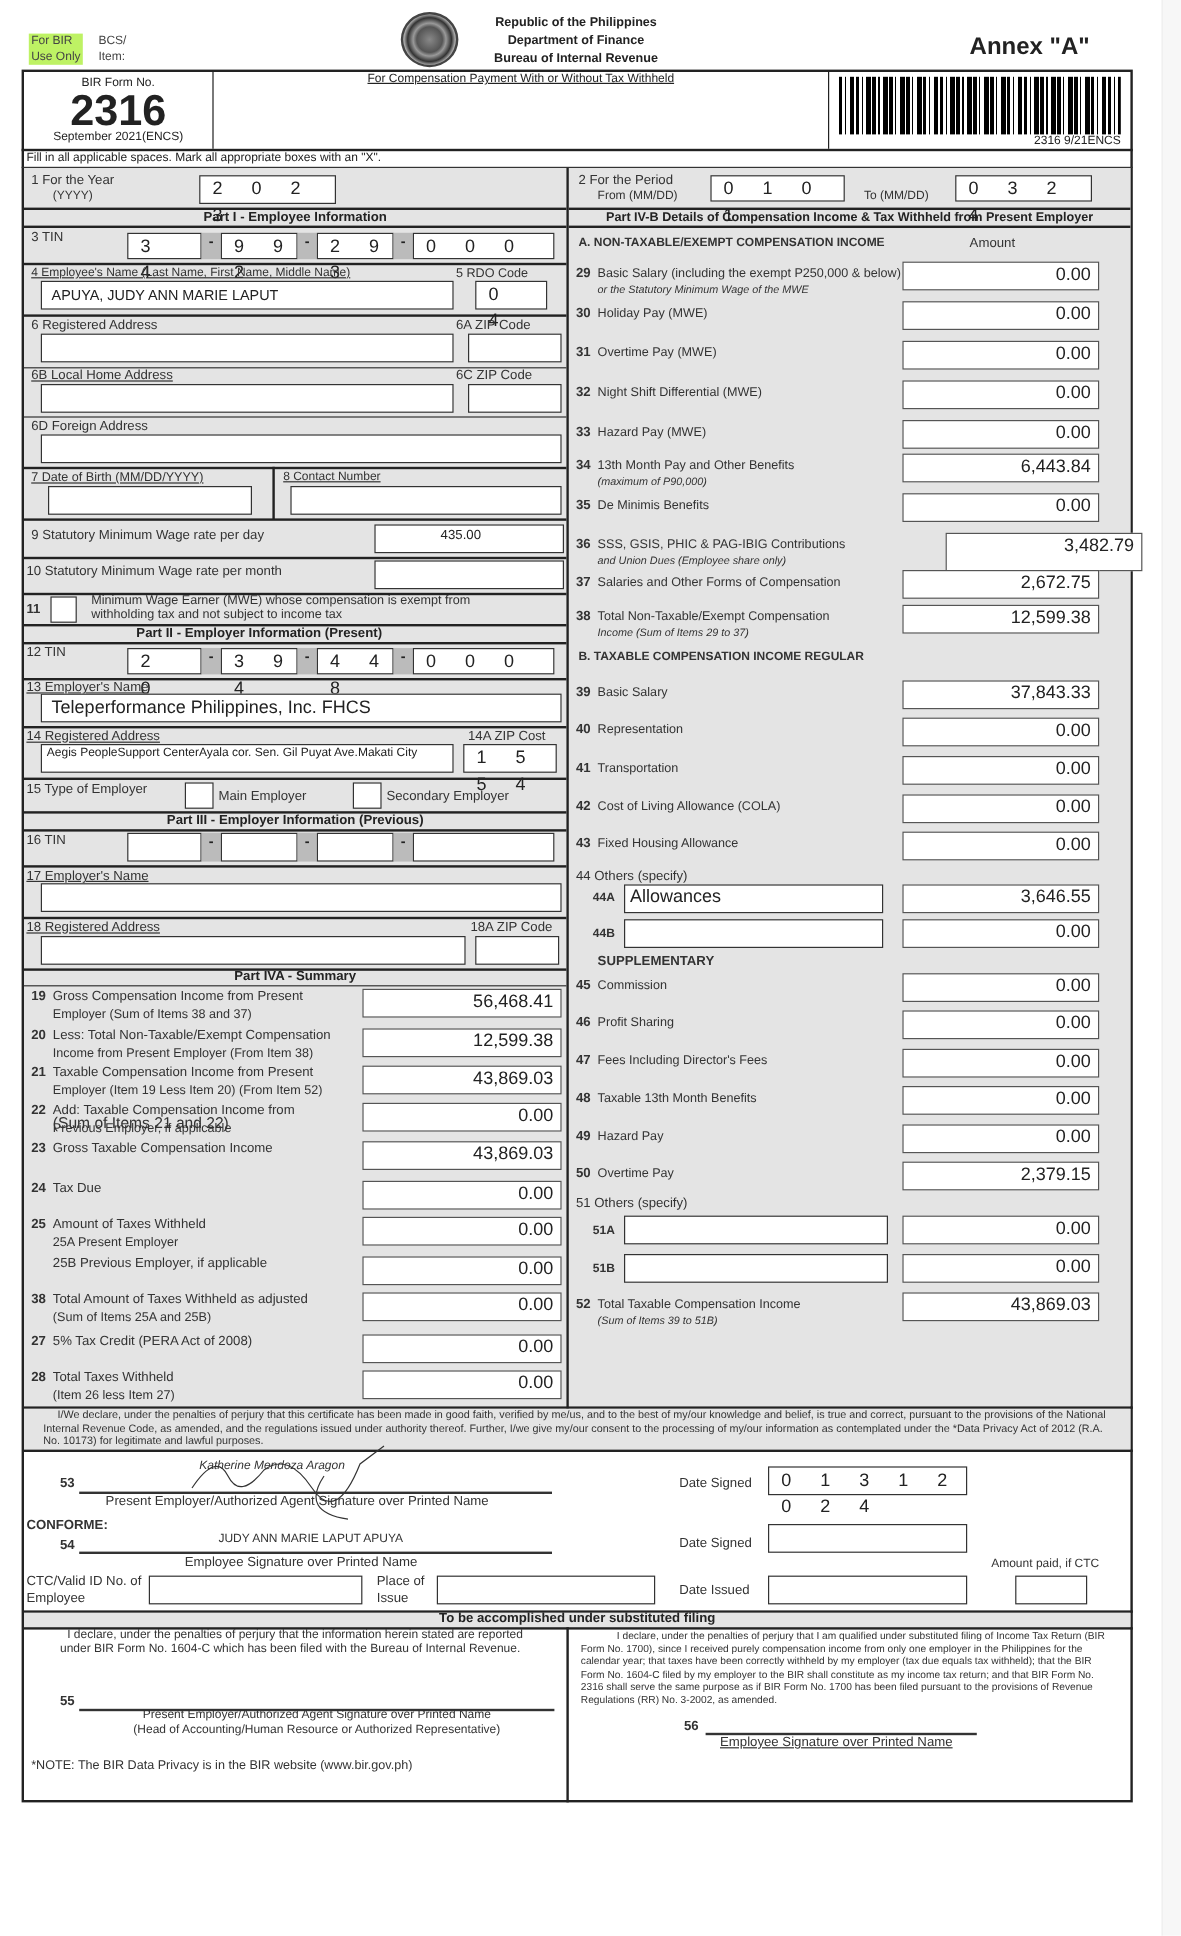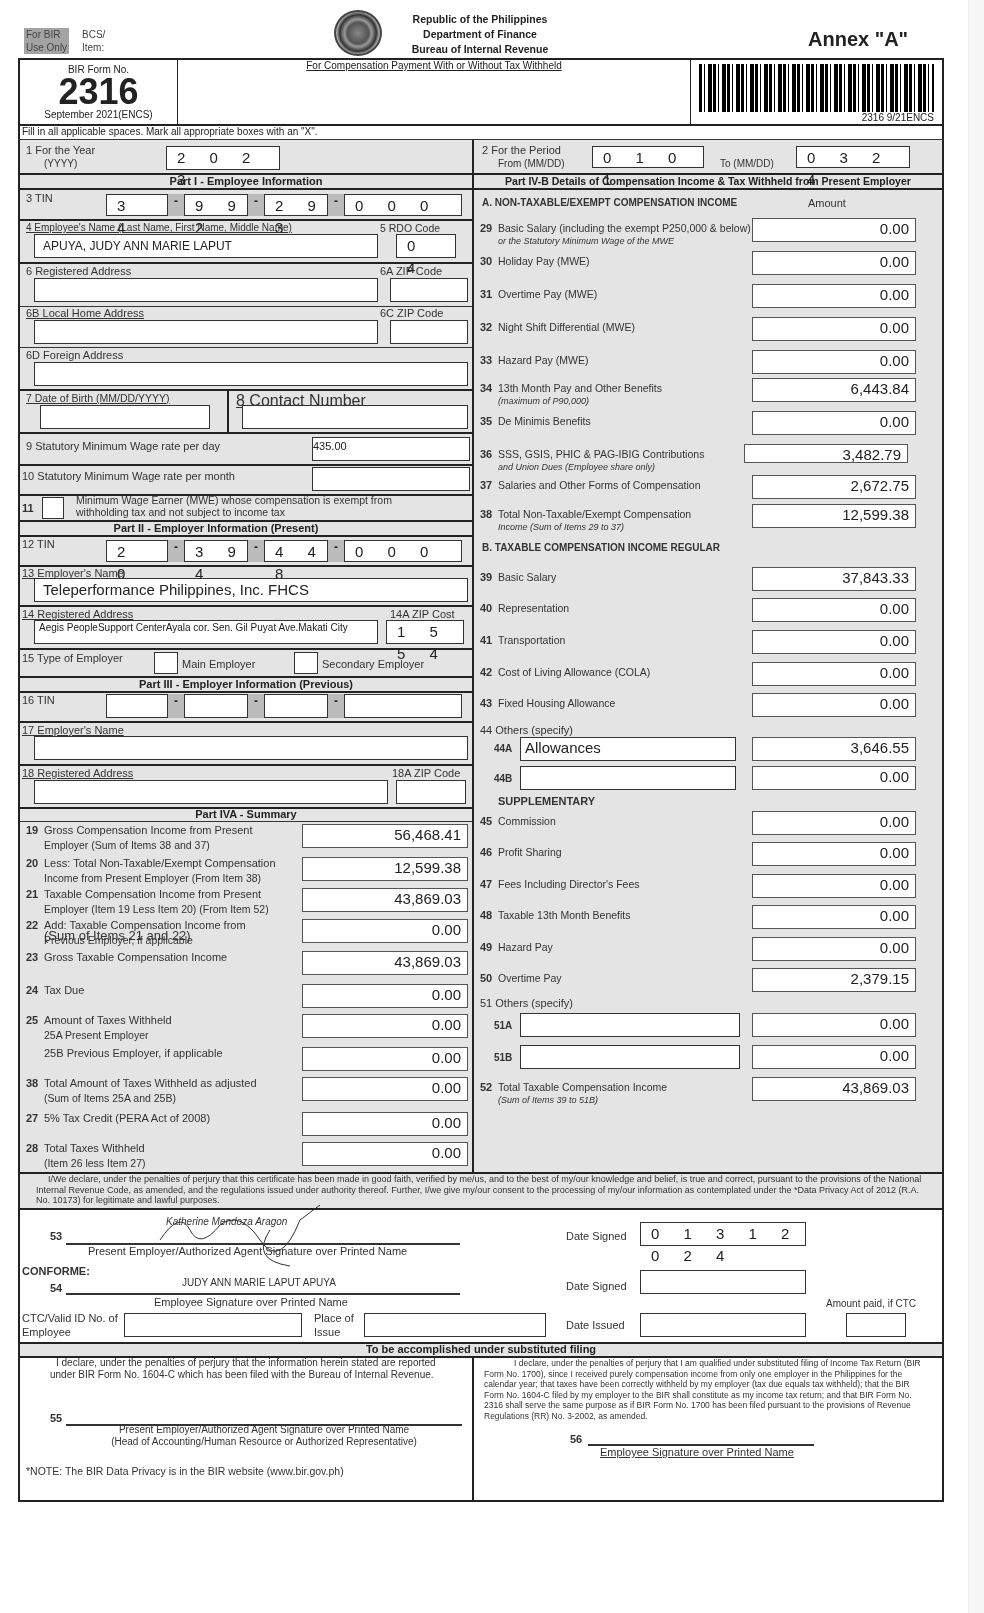--- a/index.html
+++ b/index.html
@@ -1,19 +1,19 @@
 <!DOCTYPE html>
 <html><head>
 <meta charset="utf-8">
 <style>
 *{box-sizing:border-box;margin:0;padding:0}
 body{width:984px;height:1613px;background:#fff;font-family:"Liberation Sans",sans-serif;color:#222;position:relative;overflow:hidden}
 .abs{position:absolute}
 .sb{position:absolute;right:0;top:0;width:16px;height:1613px;background:#f7f7f7;border-left:1px solid #eee}
-.hdr-bir{left:24px;top:28px;font-size:10px;line-height:13px;color:#444;background:#a3a3a3;padding:0 2px}
+.hdr-bir{left:24px;top:28px;font-size:10px;line-height:13px;color:#444;background:#bef264;padding:0 2px}
 .hdr-bcs{left:82px;top:28px;font-size:10px;line-height:13px;color:#444}
 .seal{left:334px;top:10px;width:48px;height:46px;border-radius:50%;background:radial-gradient(circle,#888 0%,#555 35%,#999 45%,#333 60%,#aaa 70%,#555 100%);border:2px solid #444}
 .rep{left:390px;top:12px;width:180px;text-align:center;font-size:10.5px;font-weight:bold;line-height:15px}
 .annex{left:808px;top:28px;font-size:20px;font-weight:bold}
 .frame{left:18px;top:58px;width:926px;height:1444px;border:2px solid #222}
 .box{position:absolute;border:1px solid #333;background:#fff}
 .gray{background:#e4e4e4}
 .lbl{position:absolute;font-size:11px;color:#333;white-space:nowrap}
 .num{font-weight:bold}
 .it{font-style:italic;font-size:9px}
@@ -96,25 +96,25 @@
 <div class="lbl" style="left:380px;top:307px">6C ZIP Code</div>
 <div class="box" style="left:34px;top:320px;width:344px;height:24px"></div>
 <div class="box" style="left:390px;top:320px;width:78px;height:24px"></div>
 <div class="thin" style="left:20px;top:347px;width:452px"></div>
 <div class="lbl" style="left:26px;top:349px">6D Foreign Address</div>
 <div class="box" style="left:34px;top:362px;width:434px;height:24px"></div>
 <div class="hline" style="left:20px;top:389px;width:452px"></div>
 <div class="lbl" style="left:26px;top:392px;font-size:10.5px;text-decoration:underline">7 Date of Birth (MM/DD/YYYY)</div>
 <div class="box" style="left:40px;top:405px;width:170px;height:24px"></div>
 <div class="vline" style="left:227px;top:389px;height:44px"></div>
-<div class="lbl" style="left:236px;top:392px;font-size:16px;text-decoration:underline">8 Contact Number</div>
+<div class="lbl" style="left:236px;top:392px;font-size:10px;text-decoration:underline">8 Contact Number</div>
 <div class="box" style="left:242px;top:405px;width:226px;height:24px"></div>
 <div class="hline" style="left:20px;top:432px;width:452px"></div>
 <div class="lbl" style="left:26px;top:440px">9 Statutory Minimum Wage rate per day</div>
-<div class="box" style="left:312px;top:437px;width:158px;height:24px;font-size:11px;text-align:left;padding:2px 14px 0 0">435.00</div>
+<div class="box" style="left:312px;top:437px;width:158px;height:24px;font-size:11px;text-align:center;padding:2px 14px 0 0">435.00</div>
 <div class="hline" style="left:20px;top:464px;width:452px"></div>
 <div class="lbl" style="left:22px;top:470px">10 Statutory Minimum Wage rate per month</div>
 <div class="box" style="left:312px;top:467px;width:158px;height:24px"></div>
 <div class="hline" style="left:20px;top:494px;width:452px"></div>
 <div class="lbl num" style="left:22px;top:502px">11</div>
 <div class="box" style="left:42px;top:497px;width:22px;height:22px"></div>
 <div class="abs" style="left:76px;top:494px;width:360px;font-size:10.5px;line-height:12px;color:#333">Minimum Wage Earner (MWE) whose compensation is exempt from withholding tax and not subject to income tax</div>
 <div class="hline" style="left:20px;top:520px;width:452px"></div>
 
 <div class="sect" style="left:20px;top:522px;width:392px">Part II - Employer Information (Present)</div>
@@ -249,21 +249,21 @@
      <div class="lbl" style="left:498px;top:382px;font-size:10.5px">13th Month Pay and Other Benefits</div>
      <div class="lbl it" style="left:498px;top:396px">(maximum of P90,000)</div>
      <div class="amt" style="left:752px;top:378px;width:164px;height:24px">6,443.84</div>
     <div class="lbl num" style="left:480px;top:415px">35</div>
      <div class="lbl" style="left:498px;top:415px;font-size:10.5px">De Minimis Benefits</div>
 
      <div class="amt" style="left:752px;top:411px;width:164px;height:24px">0.00</div>
     <div class="lbl num" style="left:480px;top:448px">36</div>
      <div class="lbl" style="left:498px;top:448px;font-size:10.5px">SSS, GSIS, PHIC &amp; PAG-IBIG Contributions</div>
      <div class="lbl it" style="left:498px;top:462px">and Union Dues (Employee share only)</div>
-     <div class="amt" style="left:744px;top:444px;width:164px;height:19px">3,482.79</div>
+     <div class="amt" style="left:788px;top:444px;width:164px;height:32px">3,482.79</div>
     <div class="lbl num" style="left:480px;top:479px">37</div>
      <div class="lbl" style="left:498px;top:479px;font-size:10.5px">Salaries and Other Forms of Compensation</div>
 
      <div class="amt" style="left:752px;top:475px;width:164px;height:24px">2,672.75</div>
     <div class="lbl num" style="left:480px;top:508px">38</div>
      <div class="lbl" style="left:498px;top:508px;font-size:10.5px">Total Non-Taxable/Exempt Compensation</div>
      <div class="lbl it" style="left:498px;top:522px">Income (Sum of Items 29 to 37)</div>
      <div class="amt" style="left:752px;top:504px;width:164px;height:24px">12,599.38</div>
     <div class="lbl" style="left:482px;top:542px;font-size:10px;font-weight:bold">B. TAXABLE COMPENSATION INCOME REGULAR</div>
     <div class="lbl num" style="left:480px;top:571px">39</div>

